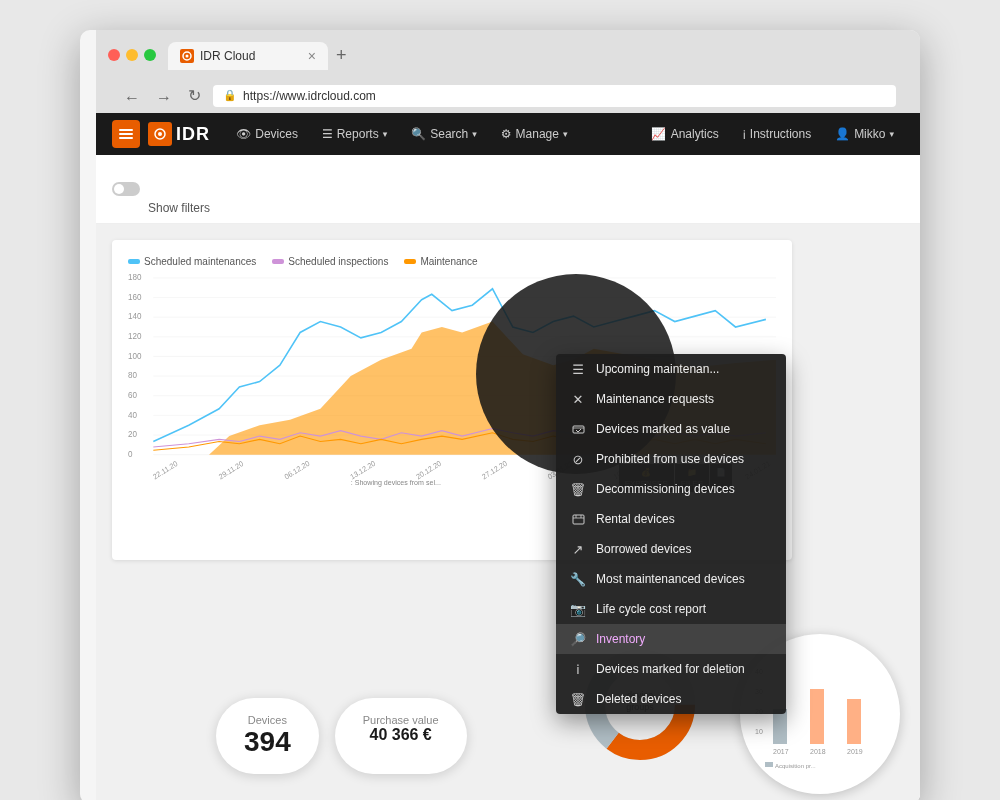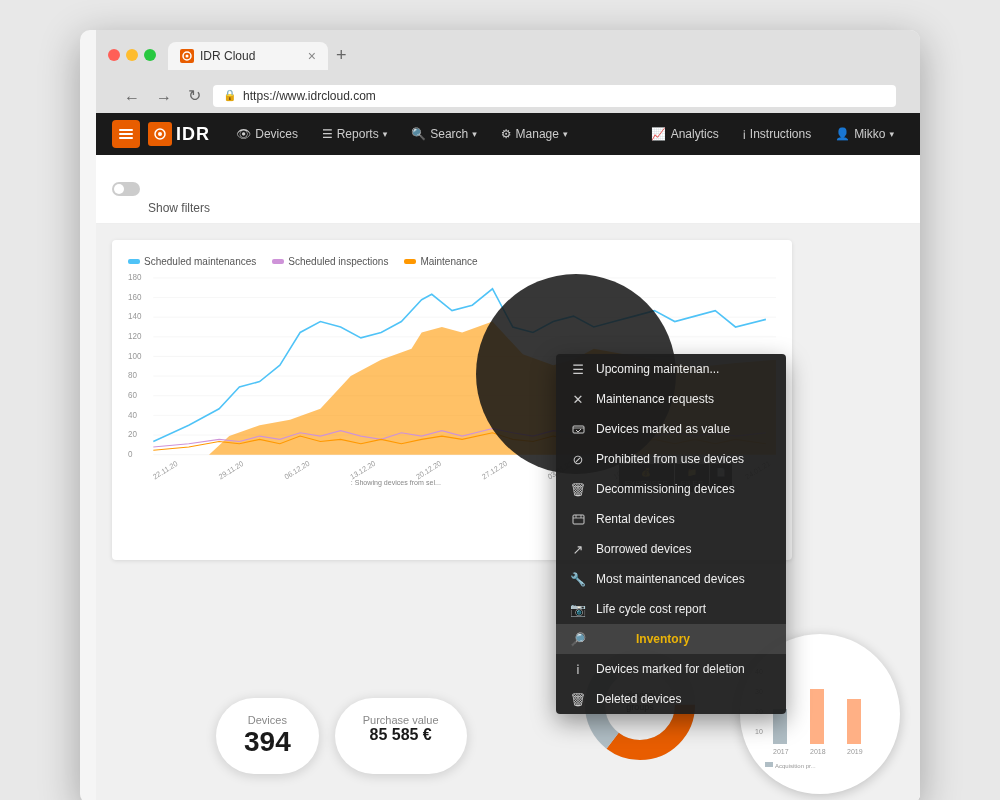--- a/index.html
+++ b/index.html
@@ -534,21 +534,21 @@
         </div>
       </div>
 
       <div class="stats-row">
         <div class="stat-card">
           <div class="stat-label">Devices</div>
           <div class="stat-value">394</div>
         </div>
         <div class="stat-card">
           <div class="stat-label">Purchase value</div>
-          <div class="stat-subvalue">85 585 €</div>
+          <div class="stat-subvalue">40 366 €</div>
         </div>
       </div>
 
       <div class="dark-overlay-circle"></div>
 
       <div style="position:absolute; bottom:30px; right:215px; z-index:10;">
         <svg width="130" height="130" viewBox="0 0 130 130">
 
           <circle cx="65" cy="65" r="45" fill="none" stroke="#ddd" stroke-width="20"></circle>
           <circle cx="65" cy="65" r="45" fill="none" stroke="#e85d00" stroke-width="20" stroke-dasharray="100 182" stroke-dashoffset="0"></circle>
@@ -640,21 +640,21 @@
         <div class="dropdown-item">
           <span class="menu-icon">🔧</span>
           <span>Most maintenanced devices</span>
         </div>
         <div class="dropdown-item">
           <span class="menu-icon">📷</span>
           <span>Life cycle cost report</span>
         </div>
         <div class="dropdown-item highlighted" style="background:rgba(255,255,255,0.12);">
           <span class="menu-icon">🔎</span>
-          <span style="color:#eab308; font-weight:700;margin-left:40px;">Inventory</span>
+          <span style="color:#f0abfc; font-weight:400;">Inventory</span>
         </div>
         <div class="dropdown-item">
           <span class="menu-icon">ℹ</span>
           <span>Devices marked for deletion</span>
         </div>
         <div class="dropdown-item">
           <span class="menu-icon">🗑</span>
           <span>Deleted devices</span>
         </div>
       </div>

